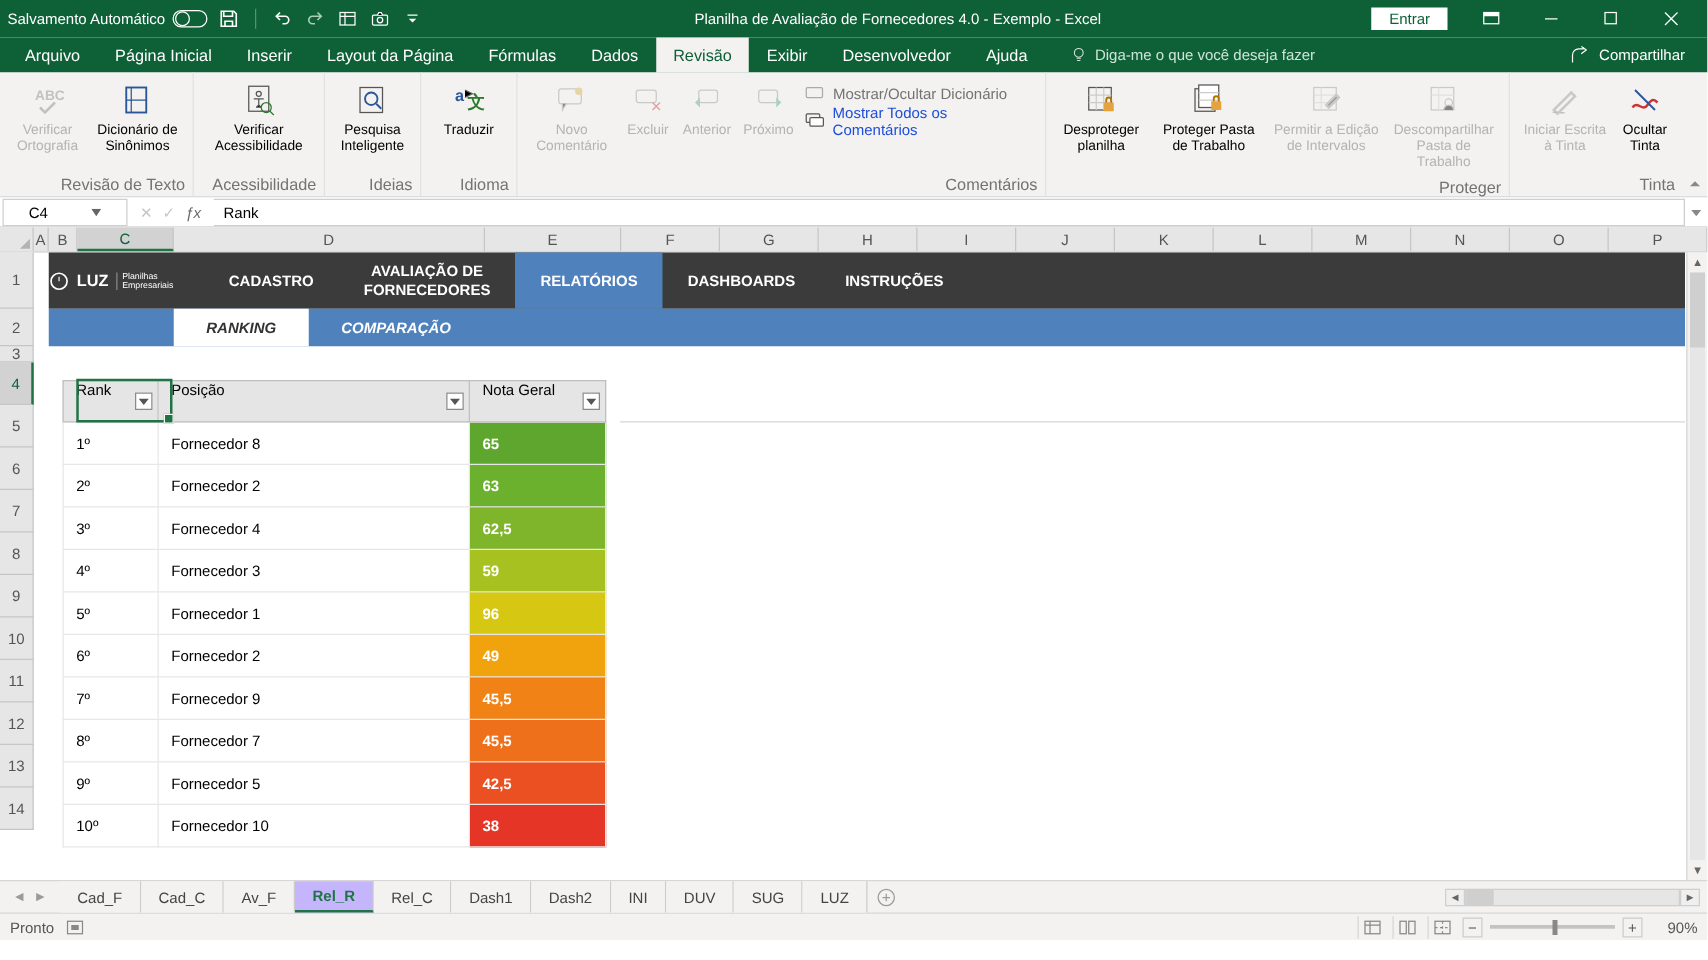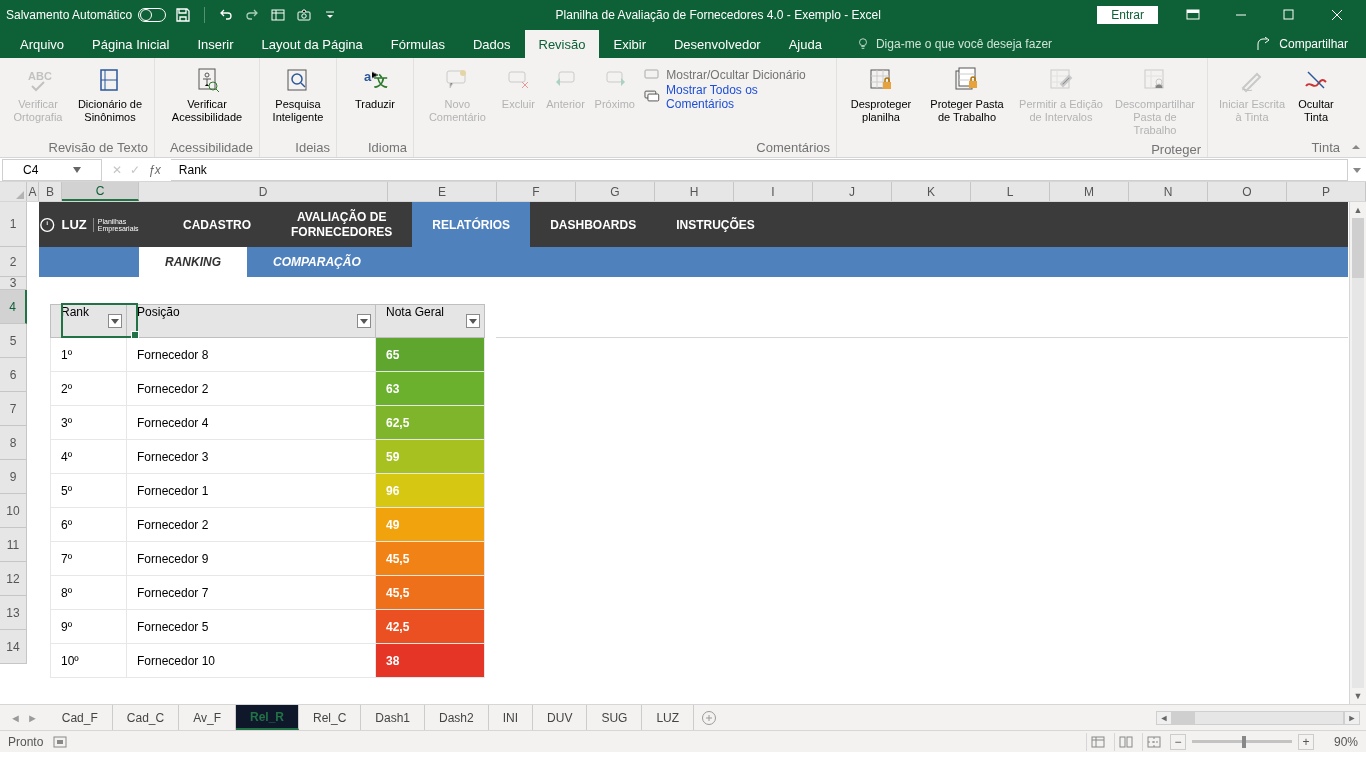--- a/index.html
+++ b/index.html
@@ -93,21 +93,21 @@
 .td.c3 { width: 109px; border-left: none; color: #fff; font-weight: bold; }
 
 
 .active-cell { position: absolute; border: 2px solid #217346; pointer-events: none; }
 .active-cell::after { content: ''; position: absolute; right: -3px; bottom: -3px; width: 6px; height: 6px; background: #217346; border: 1px solid #fff; }
 
 
 .sheettabs-area { height: 26px; background: #f3f2f1; border-top: 1px solid #d6d6d6; display: flex; align-items: stretch; }
 .st-nav { display: flex; align-items: center; gap: 6px; padding: 0 10px; color: #9a9a9a; font-size: 11px; }
 .st-tab { border-right: 1px solid #ccc; padding: 0 14px; font-size: 12px; display: flex; align-items: center; background: #f3f2f1; color: #444; cursor: pointer; }
-.st-tab.active { background: #0f172a; color: #217346; border-bottom: 2px solid #217346; font-weight: 600; }
+.st-tab.active { background: #c4b5fd; color: #217346; border-bottom: 2px solid #217346; font-weight: 600; }
 .st-add { width: 30px; display: flex; align-items: center; justify-content: center; color: #7a7a7a; }
 .st-scroll { margin-left: auto; width: 210px; display: flex; align-items: center; padding-right: 6px; }
 .st-scroll .track { flex: 1; height: 14px; background: #e6e6e6; border: 1px solid #cfcfcf; position: relative; }
 .st-scroll .thumb { position: absolute; left: 0; top: 0; bottom: 0; width: 22px; background: #cfcfcf; }
 .st-scroll .arr { width: 16px; height: 14px; border: 1px solid #cfcfcf; display: flex; align-items: center; justify-content: center; font-size: 9px; color: #666; background: #efefef; }
 
 
 .statusbar { height: 22px; background: #f3f2f1; border-top: 1px solid #d6d6d6; display: flex; align-items: center; padding: 0 8px; font-size: 12px; color: #555; }
 .sb-left { display: flex; align-items: center; gap: 10px; }
 .sb-right { margin-left: auto; display: flex; align-items: center; gap: 6px; }

